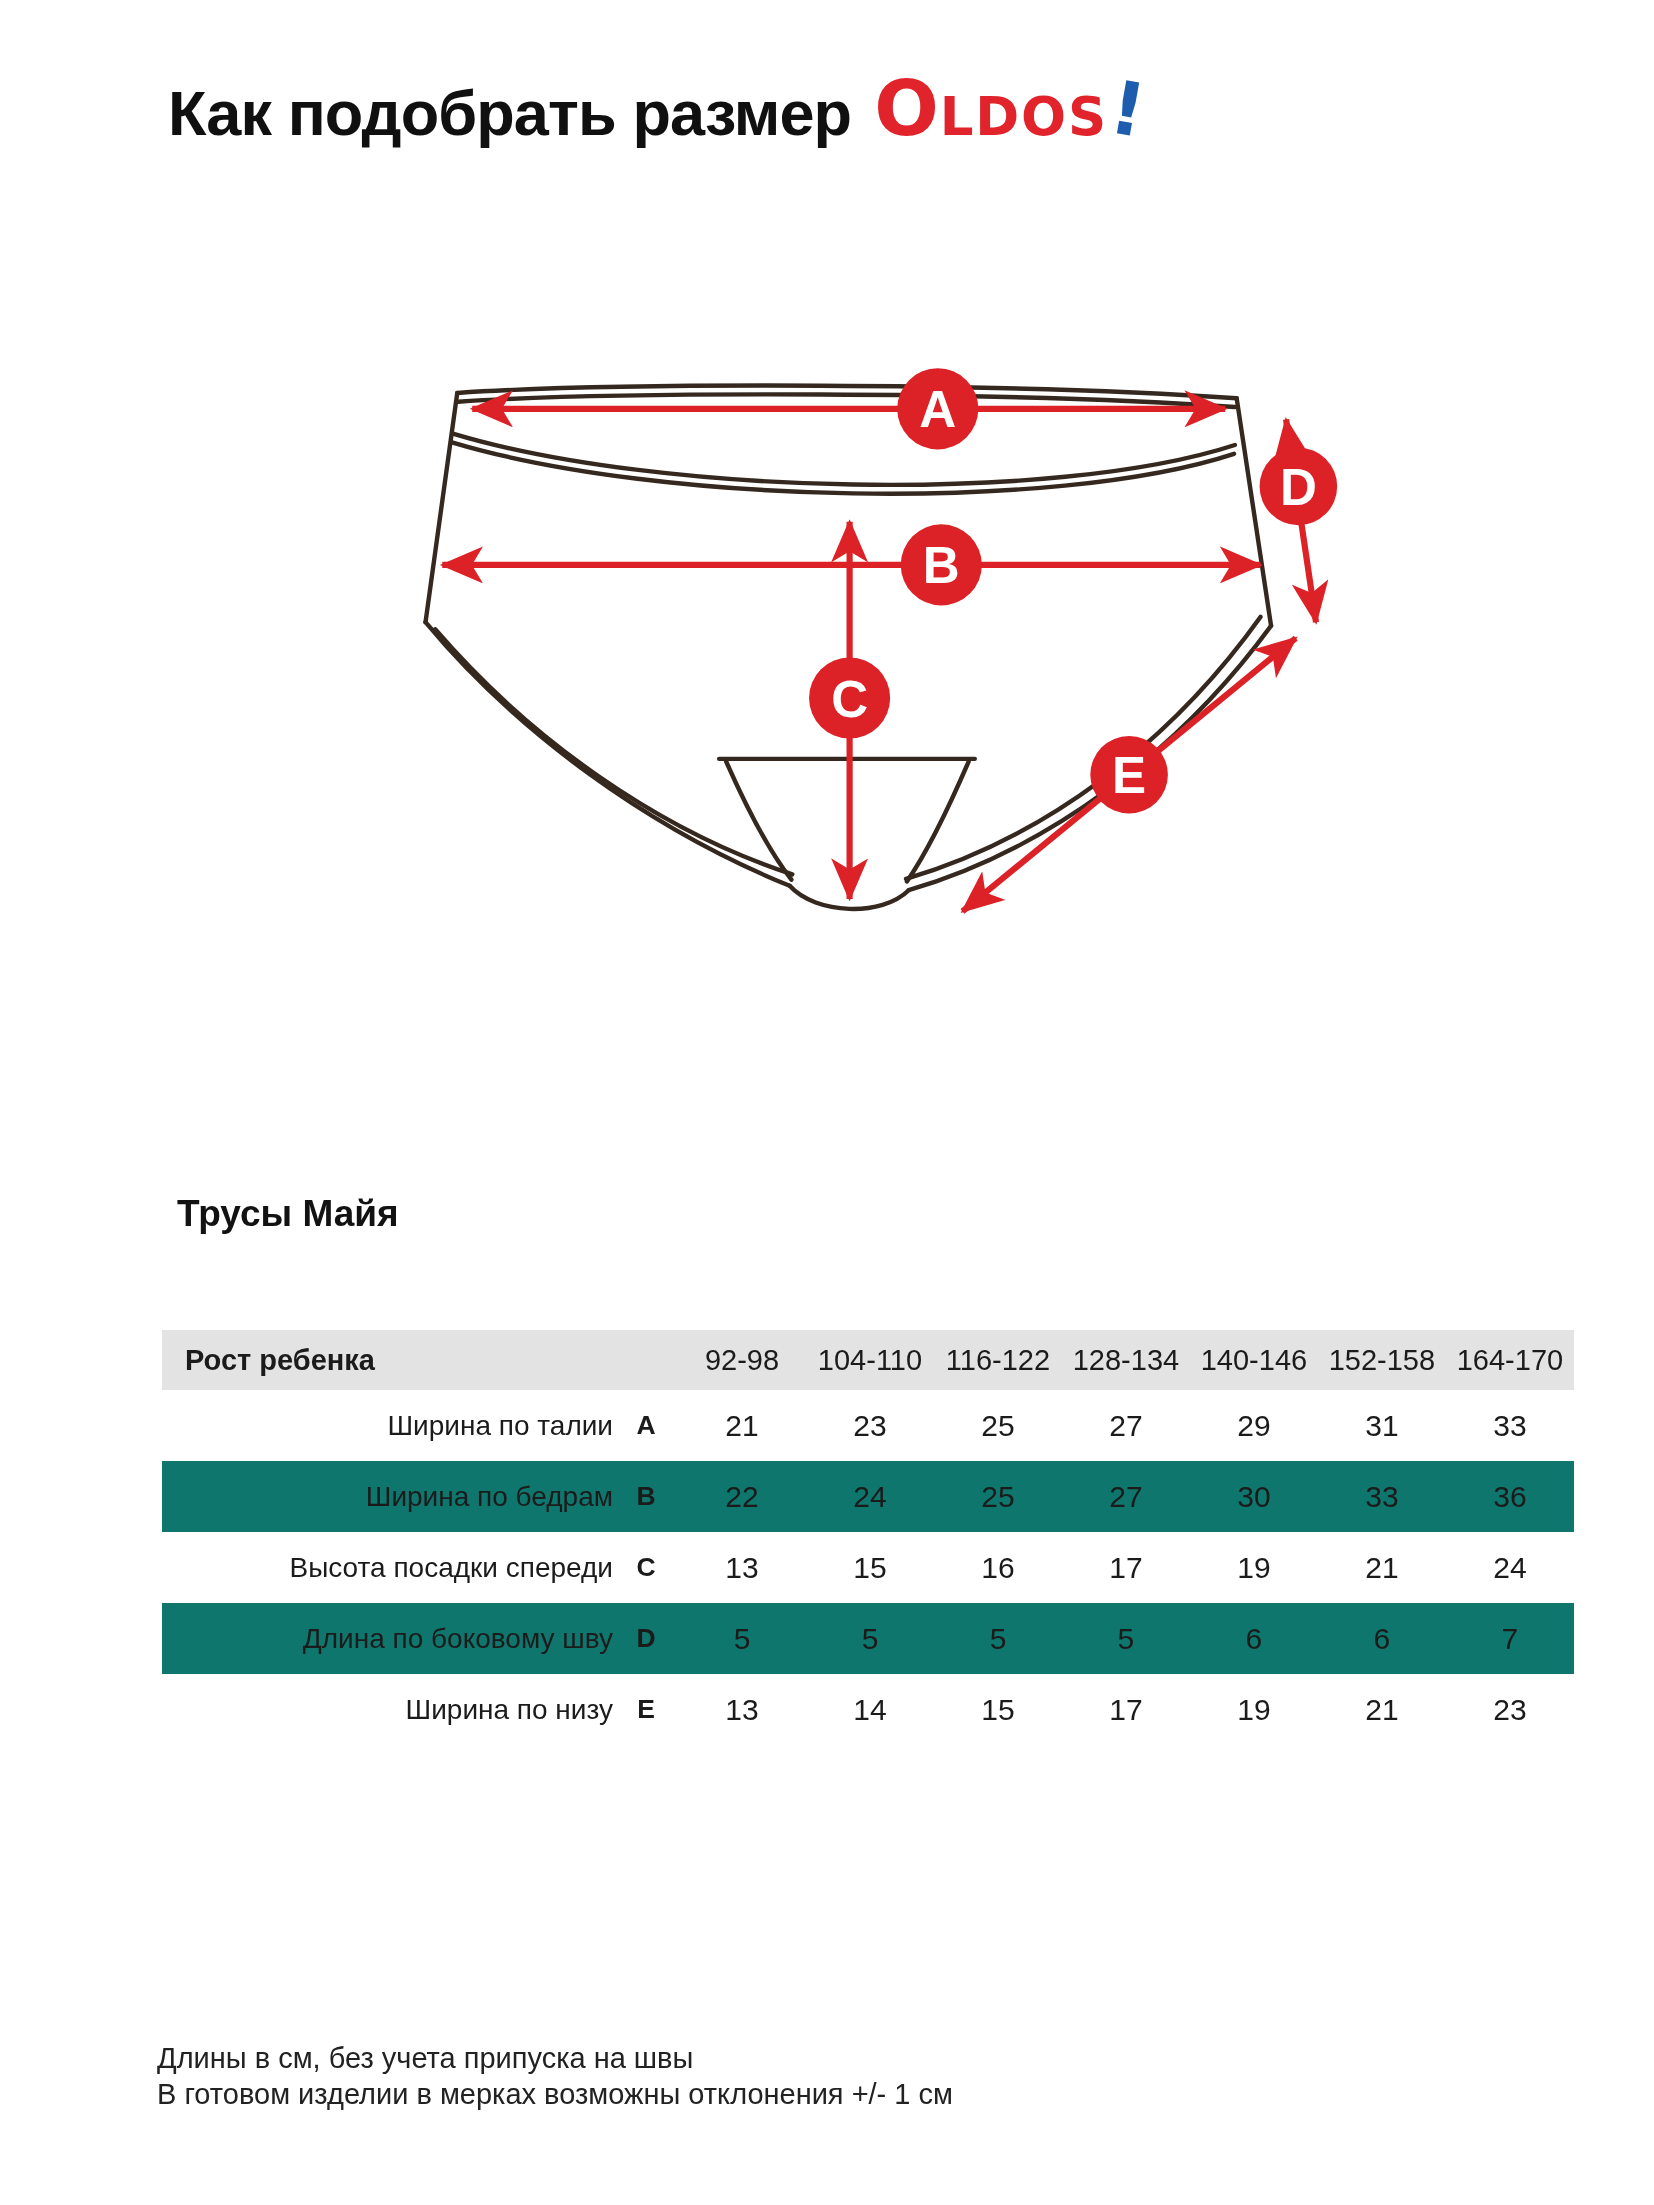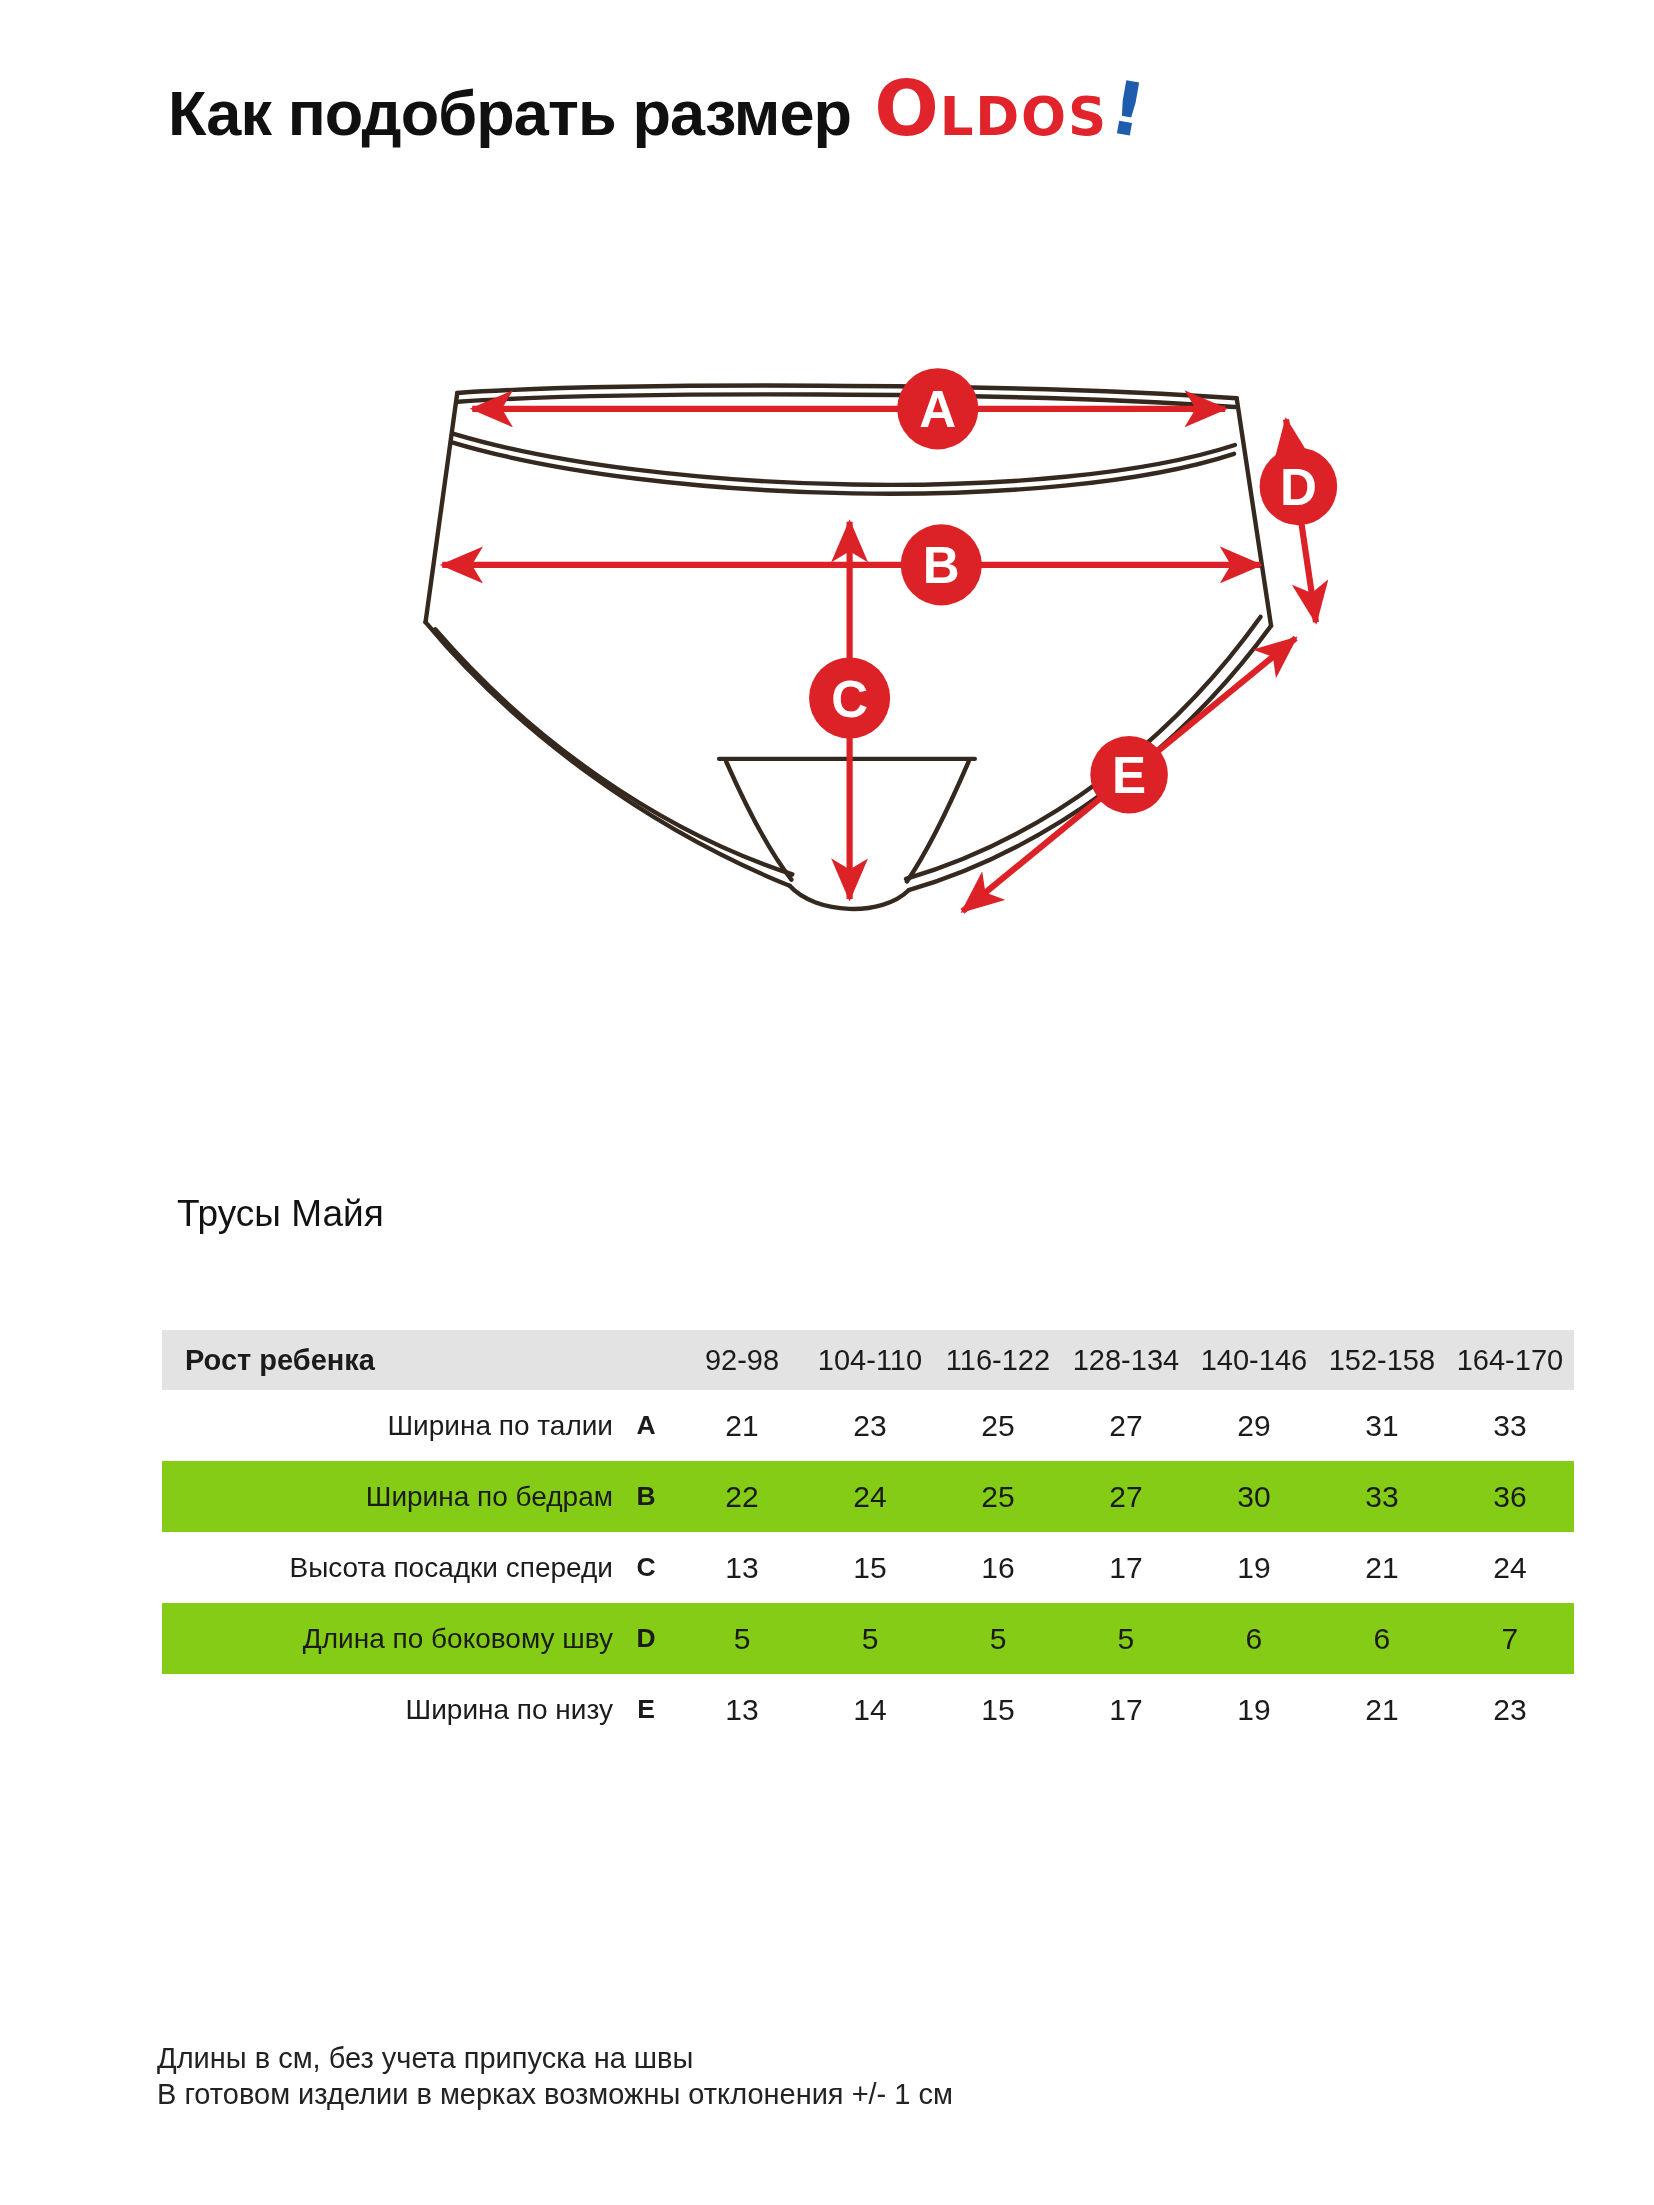--- a/index.html
+++ b/index.html
@@ -14,32 +14,32 @@
   .logo .o-big{font-size:76px;color:#E1232B;}
   .logo .o-rest{font-size:53px;color:#E1232B;letter-spacing:1.8px;}
   .logo .excl{font-size:74px;color:#1E5CAD;display:inline-block;transform:rotate(10deg);margin-left:3.5px;}
   
   .diagram{position:absolute;left:335px;top:348px;}
   .garment{stroke:#35291F;stroke-width:5;fill:none;stroke-linecap:round;stroke-linejoin:round;}
   .redline{stroke:#DC2127;stroke-width:7;fill:none;}
   .badge{fill:#DC2127;}
   .badge-letter{fill:#ffffff;font-family:"Liberation Sans",sans-serif;font-size:58px;font-weight:bold;text-anchor:middle;}
   
-  .product-title{position:absolute;left:137px;top:1193px;font-size:37px;font-weight:normal;color:#121212;}
+  .product-title{position:absolute;left:137px;top:1193px;font-size:37px;font-weight:bold;color:#121212;}
   table.sizes{
     position:absolute;left:122px;top:1330px;width:1412px;
     border-collapse:collapse;table-layout:fixed;color:#1b1b1b;
   }
   table.sizes thead th{background:#e3e3e3;height:58px;font-size:29px;vertical-align:middle;}
   table.sizes th.rowhead{text-align:left;padding-left:23px;font-weight:bold;}
   table.sizes th.size-col{text-align:center;font-weight:normal;}
   table.sizes tbody td{height:69px;font-size:30px;text-align:center;vertical-align:middle;}
   table.sizes tbody td.label{text-align:right;padding-left:23px;font-size:28px;}
   table.sizes tbody td.letter{font-weight:bold;font-size:26.5px;}
-  table.sizes tbody tr.striped{background:#84cc16;}
+  table.sizes tbody tr.striped{background:#0f766e;}
   
   .notes{position:absolute;left:117px;top:2040px;font-size:29px;line-height:36px;color:#222222;}
   .notes p{margin:0;}
 </style>
 </head>
 <body>
 
 <div class="page">
 
   <div class="title-row">

